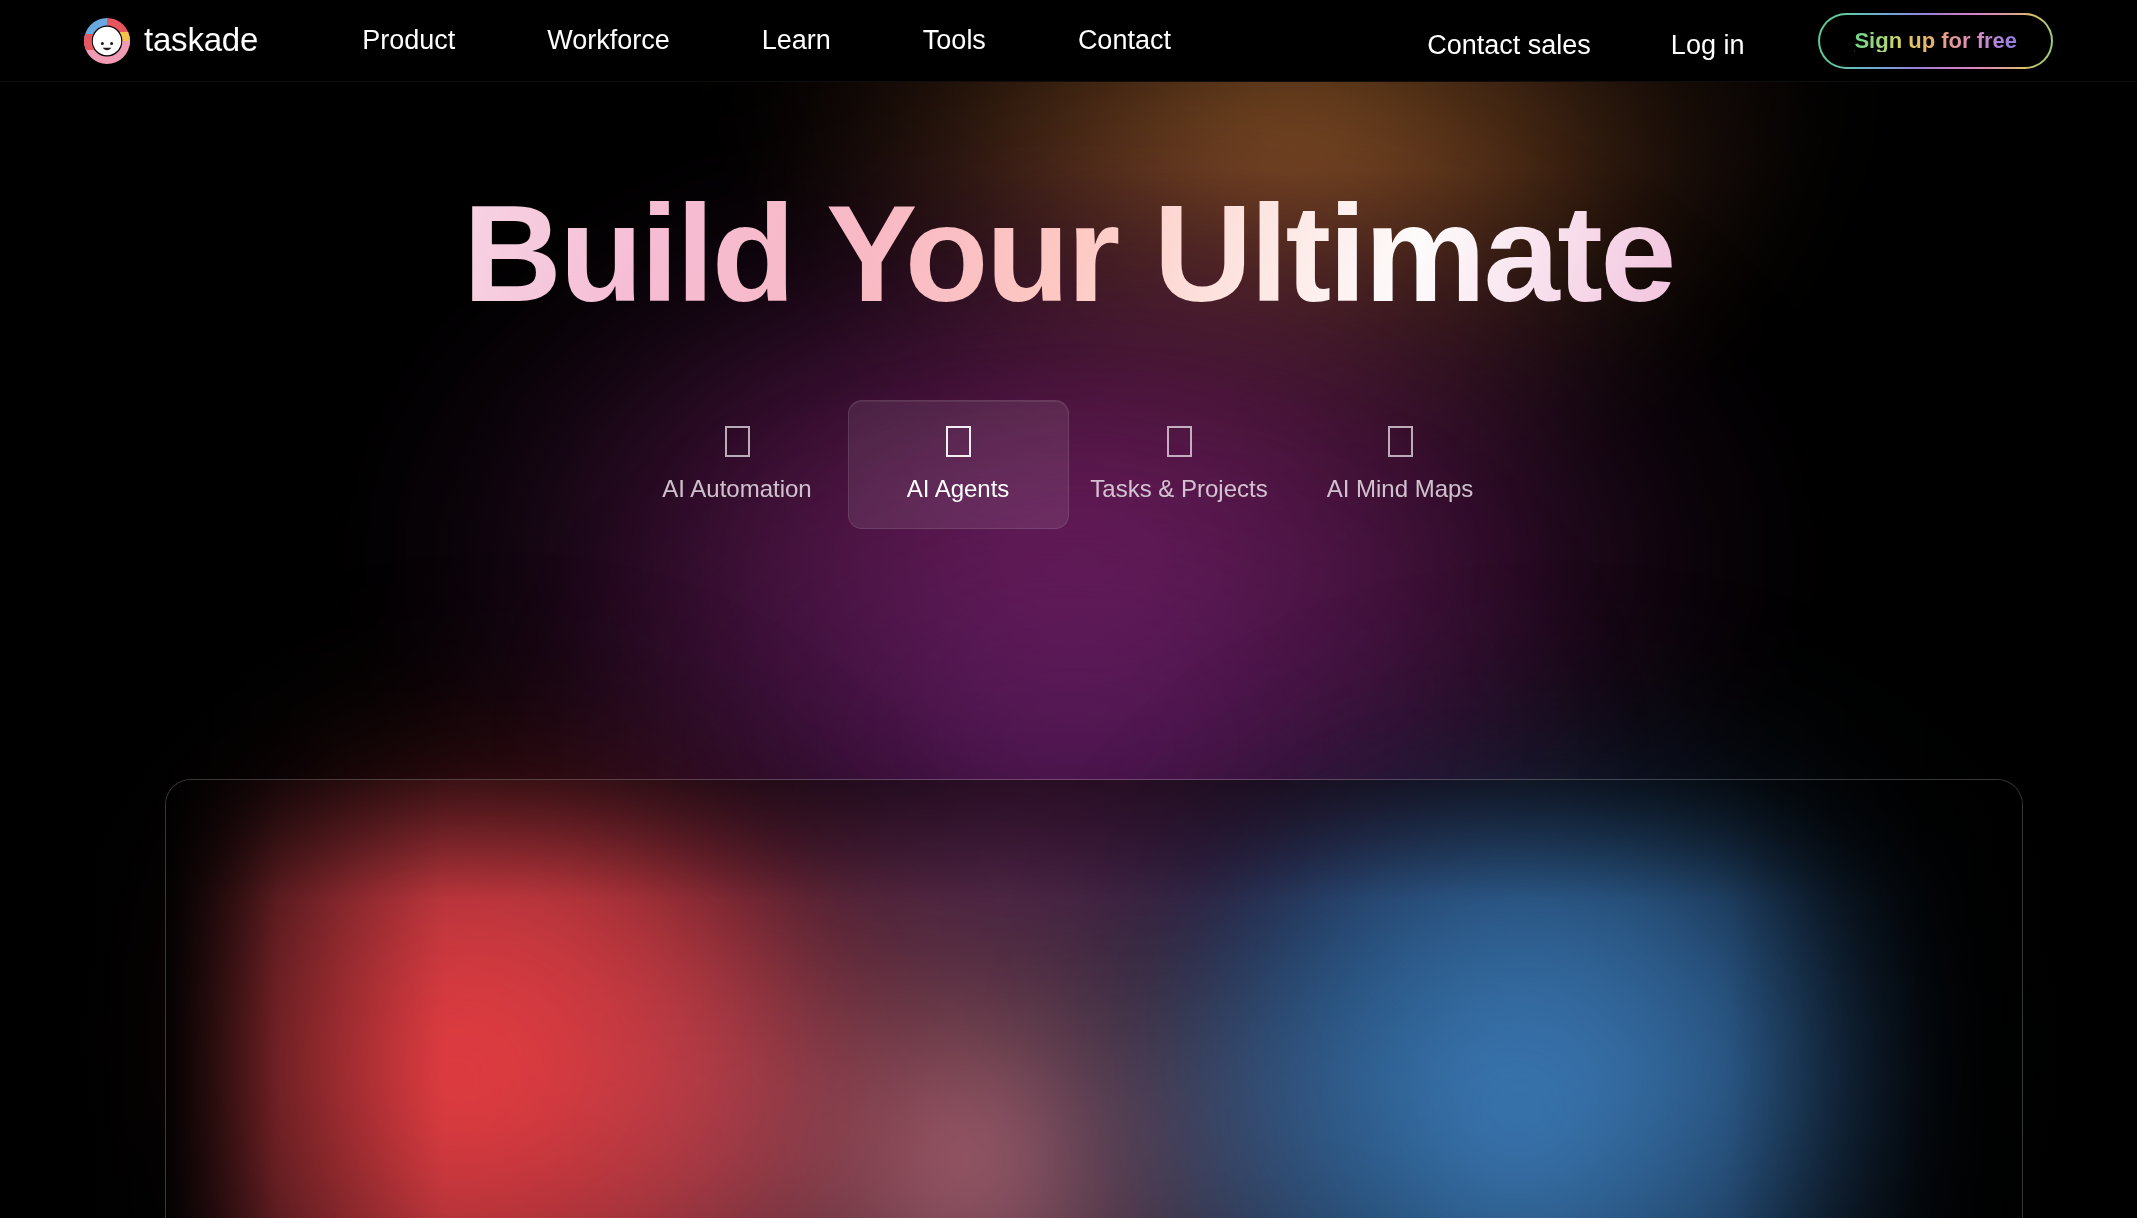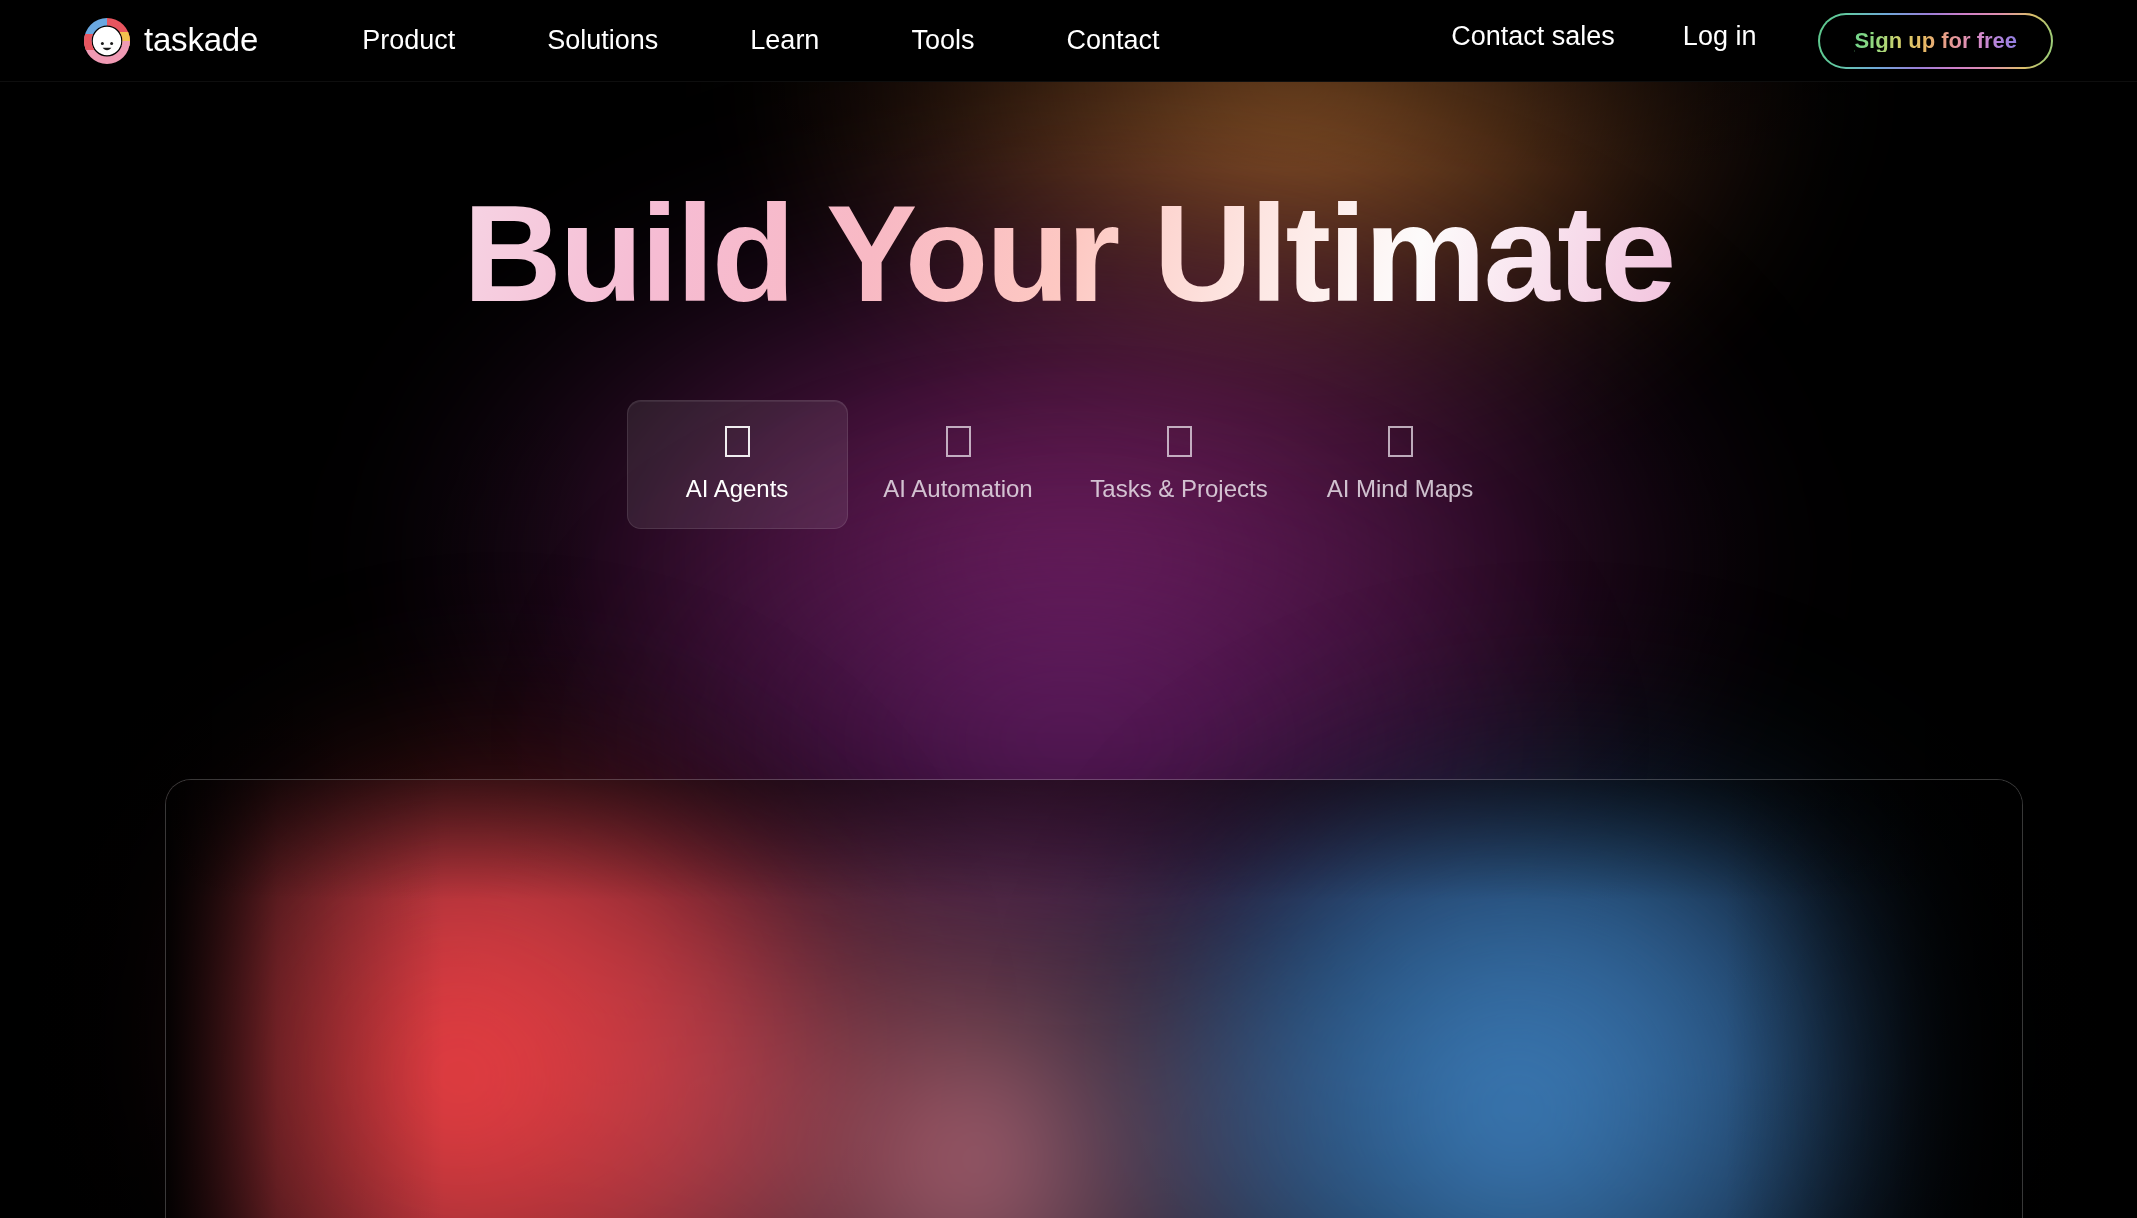--- a/index.html
+++ b/index.html
@@ -164,22 +164,22 @@
     text-decoration: none;
     cursor: pointer;
     white-space: nowrap;
     border-radius: 8px;
   }
 
   .nav-right {
     margin-left: auto;
     margin-right: 84px;
     display: flex;
-    align-items: flex-start;
-    gap: 4px;
+    align-items: flex-end;
+    gap: 16px;
   }
   .nav-right .nav-link { margin: 0 6px; }
 
   .signup-btn {
     position: relative;
     margin-left: 26px;
     padding: 2px;
     border-radius: 999px;
     background: linear-gradient(100deg,
         #5ec98a 0%, #63c9a5 12%, #6fa8d8 28%,
@@ -364,21 +364,21 @@
           <circle cx="18.4" cy="25.4" r="1.5" fill="#1a1a1a"></circle>
           <circle cx="27.6" cy="25.4" r="1.5" fill="#1a1a1a"></circle>
           <path d="M18.6 29.8c1.2 1.6 2.6 2.4 4.4 2.4s3.2-.8 4.4-2.4z" fill="#1a1a1a"></path>
         </svg>
       </span>
       <span class="brand-name">taskade</span>
     </a>
 
     <nav class="nav-main">
       <a class="nav-link">Product</a>
-      <a class="nav-link">Solutions</a>
+      <a class="nav-link">Workforce</a>
       <a class="nav-link">Learn</a>
       <a class="nav-link">Tools</a>
       <a class="nav-link">Contact</a>
     </nav>
 
     <div class="nav-right">
       <a class="nav-link">Contact sales</a>
       <a class="nav-link">Log in</a>
       <div class="signup-btn">
         <span class="signup-inner">
@@ -387,27 +387,27 @@
       </div>
     </div>
   </div>
 
   <div class="hero">
     <h1 class="hero-title">
       <span class="line">Build Your Ultimate</span>
     </h1>
 
     <div class="tabs">
+      <div class="tab">
+        <span class="tab-icon"></span>
+        <span class="tab-label">AI Automation</span>
+      </div>
       <div class="tab active">
         <span class="tab-icon"></span>
         <span class="tab-label">AI Agents</span>
-      </div>
-      <div class="tab">
-        <span class="tab-icon"></span>
-        <span class="tab-label">AI Automation</span>
       </div>
       <div class="tab">
         <span class="tab-icon"></span>
         <span class="tab-label">Tasks &amp; Projects</span>
       </div>
       <div class="tab">
         <span class="tab-icon"></span>
         <span class="tab-label">AI Mind Maps</span>
       </div>
     </div>

